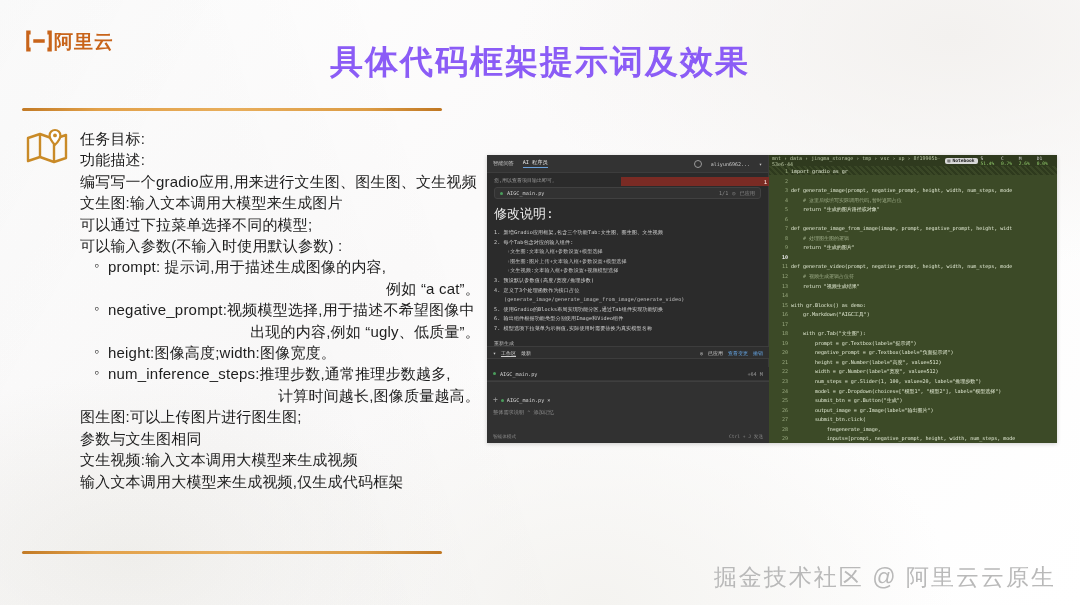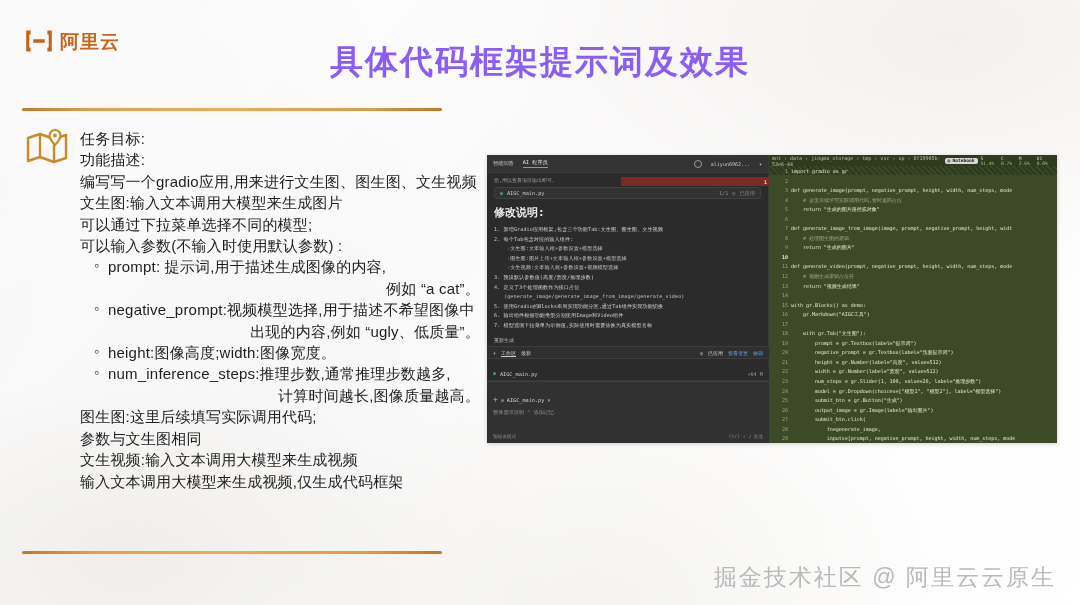--- a/index.html
+++ b/index.html
@@ -24,21 +24,21 @@
     content:"";
     position:absolute; inset:0;
     background:
       linear-gradient(118deg, rgba(0,0,0,0.012) 0%, rgba(0,0,0,0) 18%),
       linear-gradient(72deg, rgba(0,0,0,0.010) 30%, rgba(0,0,0,0) 46%);
   }
 
   
   .logo{
     position:absolute; left:24px; top:28px;
-    display:flex; align-items:center; gap:6px;
+    display:flex; align-items:center; 
     color:#C8641A;
   }
   .logo-mark{ width:30px; height:26px; display:block; }
   .logo-text{
     font-size:19px; font-weight:700; letter-spacing:1px;
     color:#C8641A; line-height:1;
   }
 
   
   .slide-title{
@@ -109,21 +109,21 @@
   }
   .file-chip{
     background:#323232; border:1px solid #414141; border-radius:3px;
     height:12px; display:flex; align-items:center; padding:0 5px;
     font-size:5.2px; color:#d0d0d0; margin-bottom:6px; gap:4px;
   }
   .file-chip .dot{ width:3px;height:3px;border-radius:50%;background:#4a9e5c;display:inline-block;}
   .file-chip .sp{ flex:1; }
   .file-chip .meta{ color:#8d8d8d; }
   .chat-h{
-    font-size:11px; font-weight:700; color:#ededed; margin:2px 0 5px;
+    font-size:13px; font-weight:400; color:#ededed; margin:2px 0 5px;
   }
   .chat-li{
     font-size:5.1px; color:#d4d4d4; line-height:9.6px; letter-spacing:0.1px;
   }
   .chat-li.sub{ padding-left:13px; color:#c4c4c4; }
   .chat-li.sub::before{ content:"\203A "; color:#8f8f8f; }
   .chat-li.indent{ padding-left:10px; color:#c0c0c0; }
   .chat-regen{
     font-size:5px; color:#b9b9b9; margin-top:6px;
   }
@@ -245,21 +245,21 @@
   <div class="ln">文生图:输入文本调用大模型来生成图片</div>
   <div class="ln">可以通过下拉菜单选择不同的模型;</div>
   <div class="ln">可以输入参数(不输入时使用默认参数) :</div>
   <div class="bullet">prompt: 提示词,用于描述生成图像的内容,</div>
   <div class="cont">例如 “a cat”。</div>
   <div class="bullet">negative_prompt:视频模型选择,用于描述不希望图像中</div>
   <div class="cont">出现的内容,例如 “ugly、低质量”。</div>
   <div class="bullet">height:图像高度;width:图像宽度。</div>
   <div class="bullet">num_inference_steps:推理步数,通常推理步数越多,</div>
   <div class="cont">计算时间越长,图像质量越高。</div>
-  <div class="ln">图生图:这里后续填写实际调用代码;</div>
+  <div class="ln">图生图:可以上传图片进行图生图;</div>
   <div class="ln">参数与文生图相同</div>
   <div class="ln">文生视频:输入文本调用大模型来生成视频</div>
   <div class="ln">输入文本调用大模型来生成视频,仅生成代码框架</div>
 </div>
 
 <div class="shot">
 
   <div class="shot-left">
     <div class="shot-left-header">
       <span>智能问答</span>

